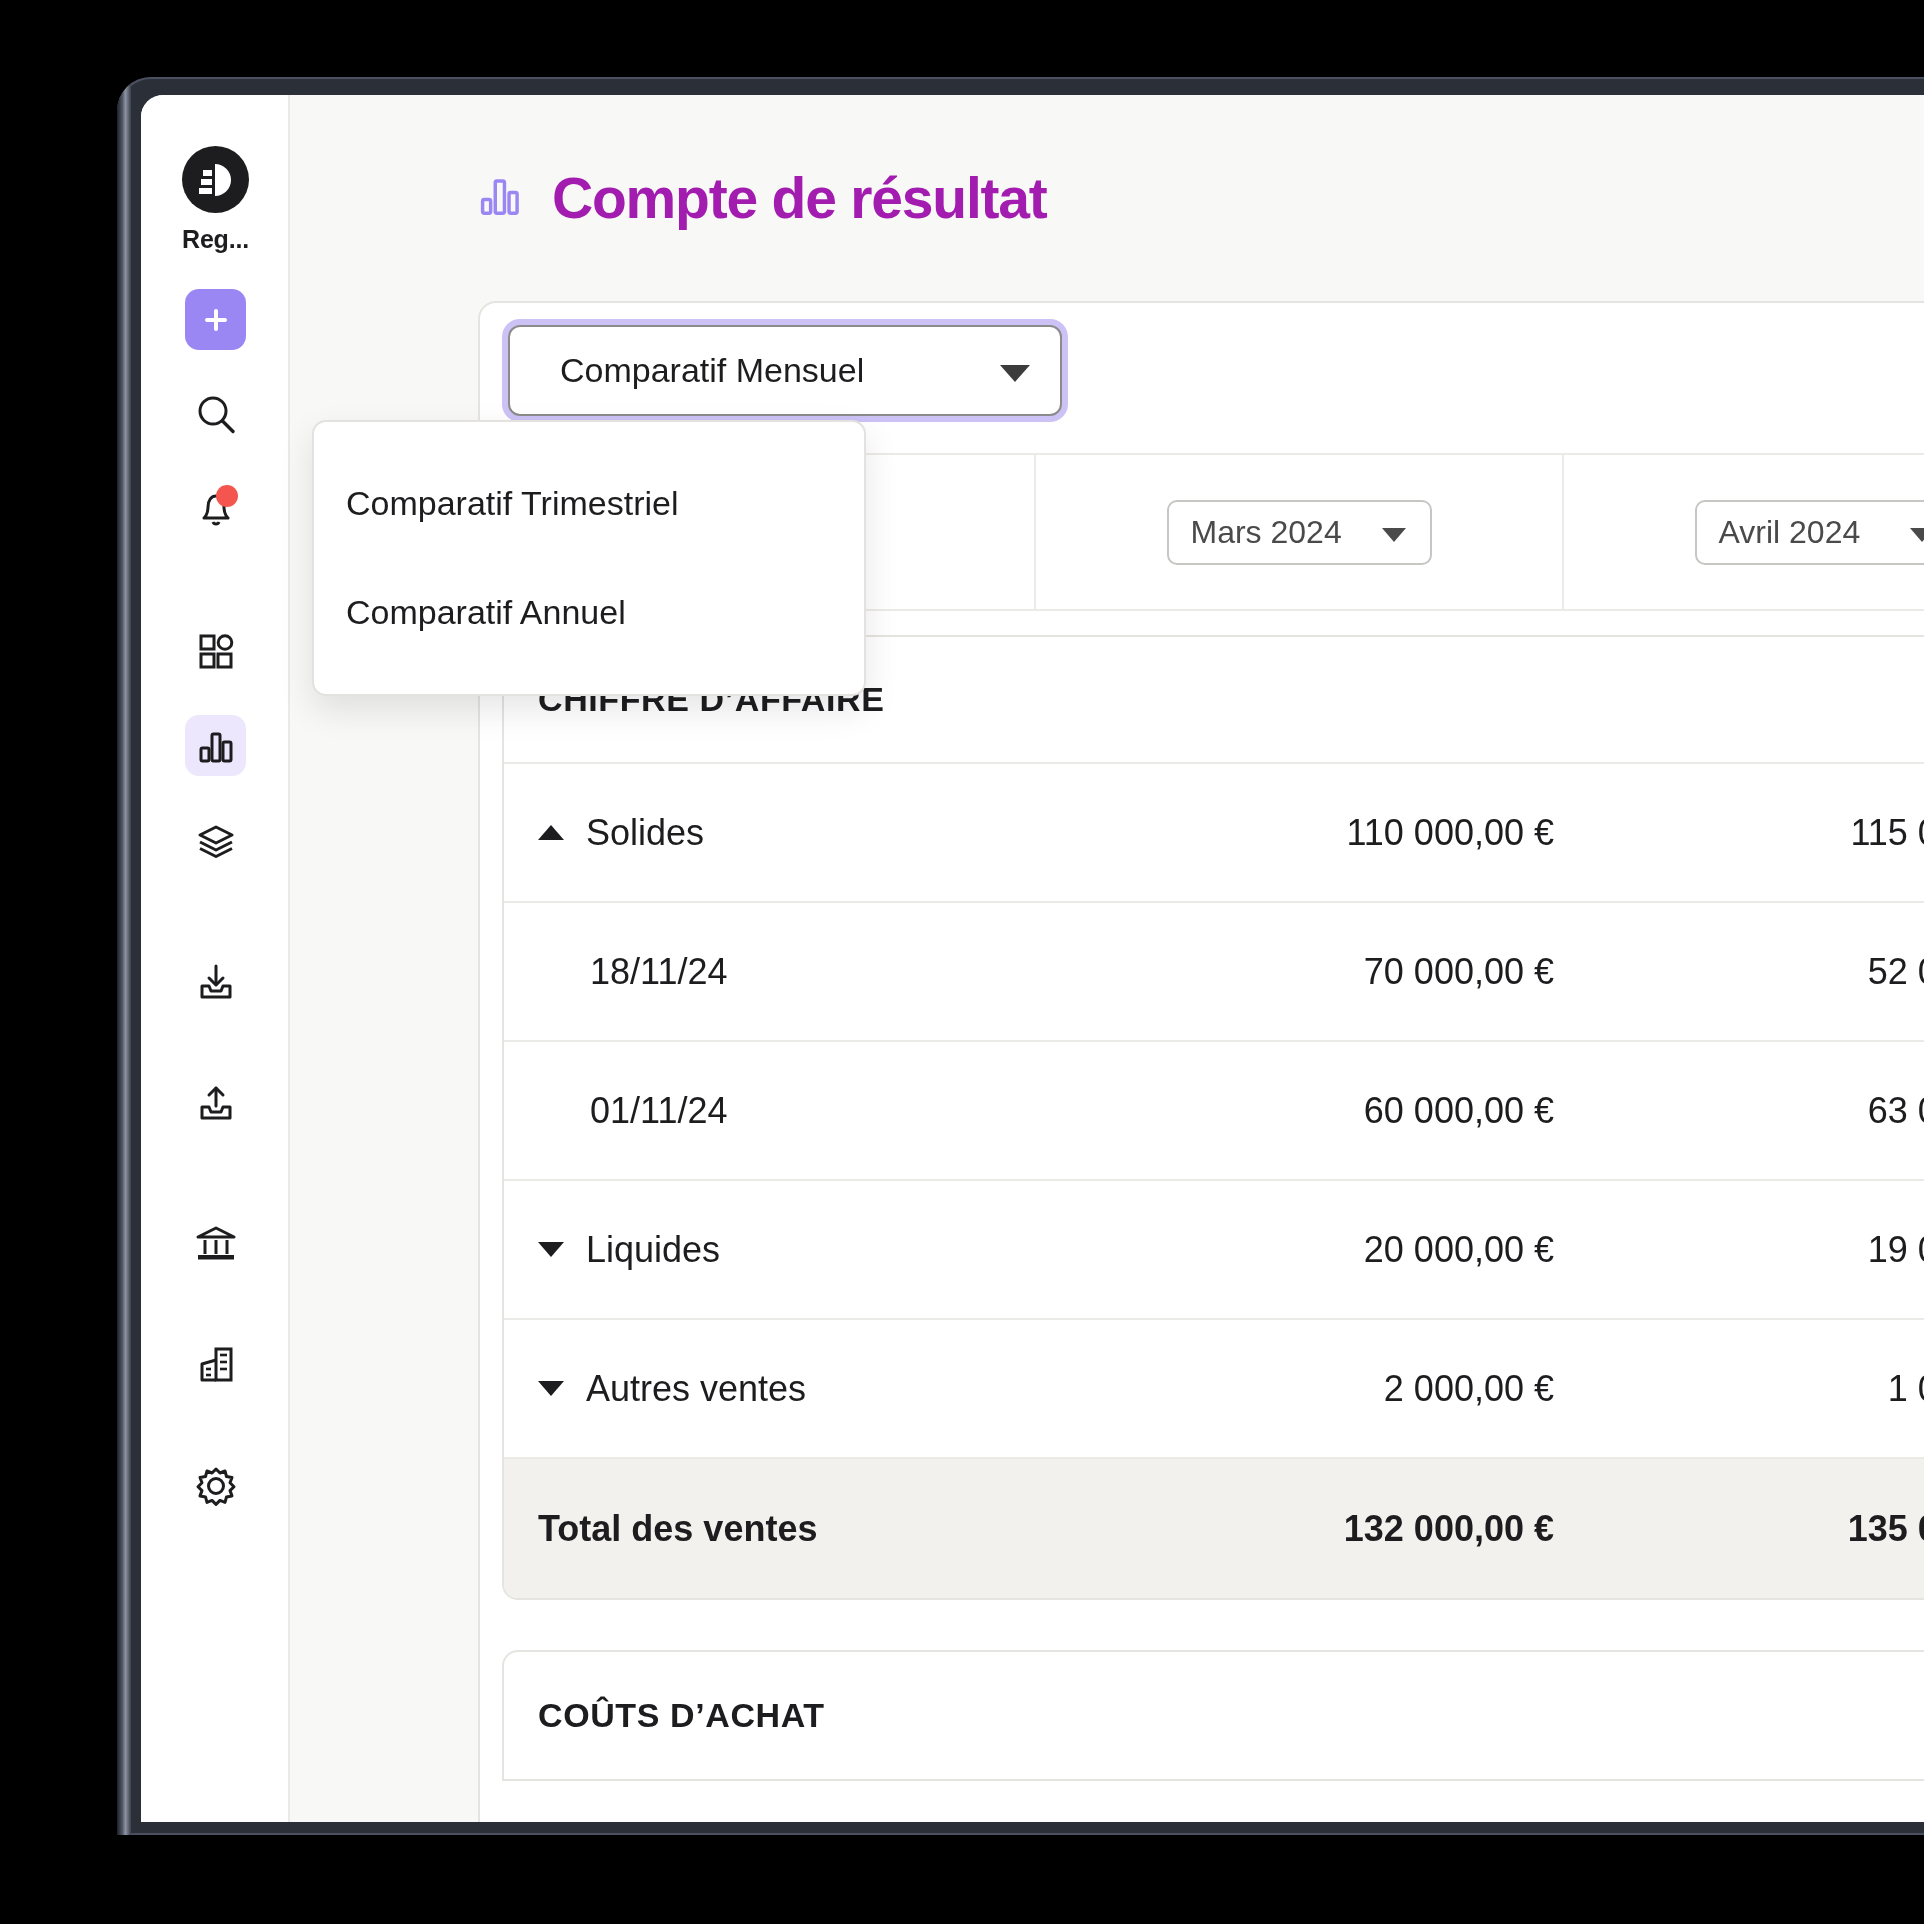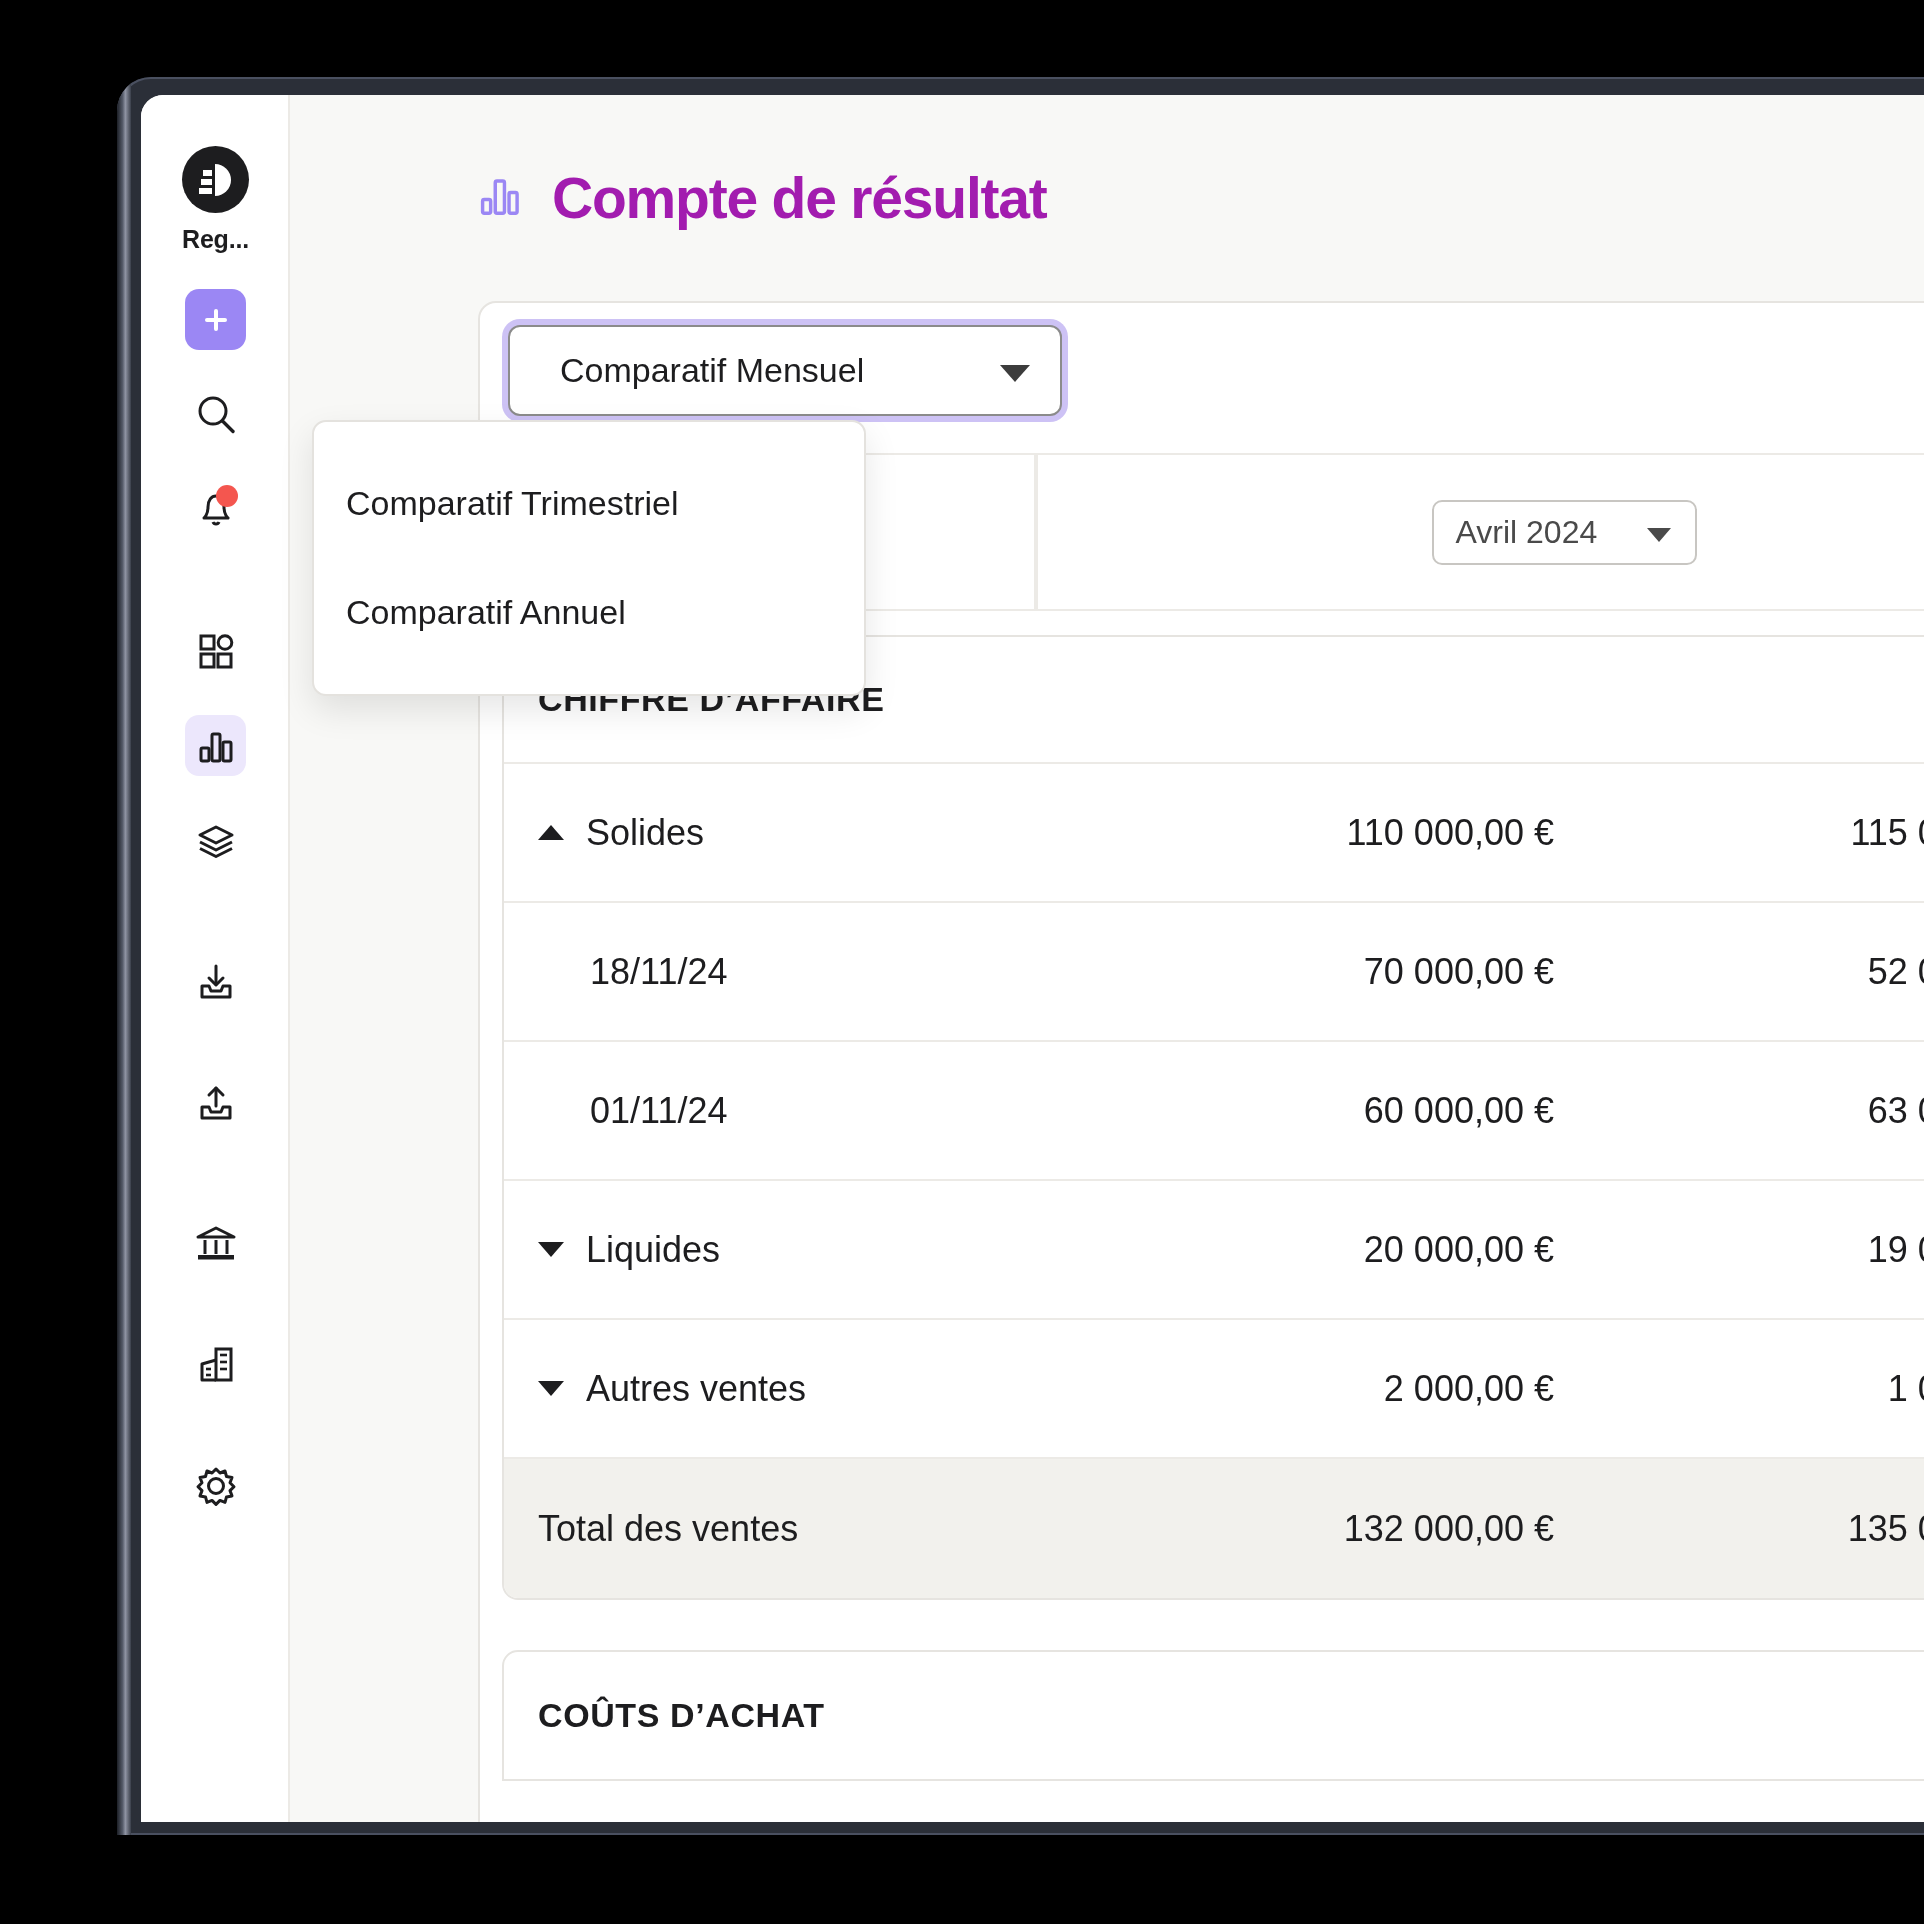--- a/index.html
+++ b/index.html
@@ -315,21 +315,21 @@
     border-top: 15px solid #1d1d1f;
   }
   .cell-val {
     flex: 1;
     text-align: right;
     font-size: 36px;
     color: #1d1d1f;
     padding-right: 8px;
   }
   .cell-val.c1 { max-width: 584px; }
-  .row.total .cell-label, .row.total .cell-val { font-weight: 400; align-items: center; }
+  .row.total .cell-label, .row.total .cell-val { font-weight: 700; align-items: center; }
 
   .table-wrap {
     position: relative;
     border: 2px solid #e6e4e0;
     border-radius: 16px;
     margin: 24px 0 0 0;
     overflow: hidden;
     background: #fff;
   }
   .table-wrap2 {
@@ -495,20 +495,26 @@
           <div class="filter-bar">
             <div class="select-main">
               <span class="val">Comparatif Mensuel</span>
               <span class="caret"></span>
             </div>
           </div>
 
           <div class="month-bar">
             <div class="month-cell-blank"></div>
             <div class="vdiv"></div>
+            <div class="month-slot">
+              <div class="month-select">
+                <span class="mval">Mars 2024</span>
+                <span class="caret-sm"></span>
+              </div>
+            </div>
             <div class="vdiv"></div>
             <div class="month-slot">
               <div class="month-select">
                 <span class="mval">Avril 2024</span>
                 <span class="caret-sm"></span>
               </div>
             </div>
           </div>
 
           <div class="inner-pad">

